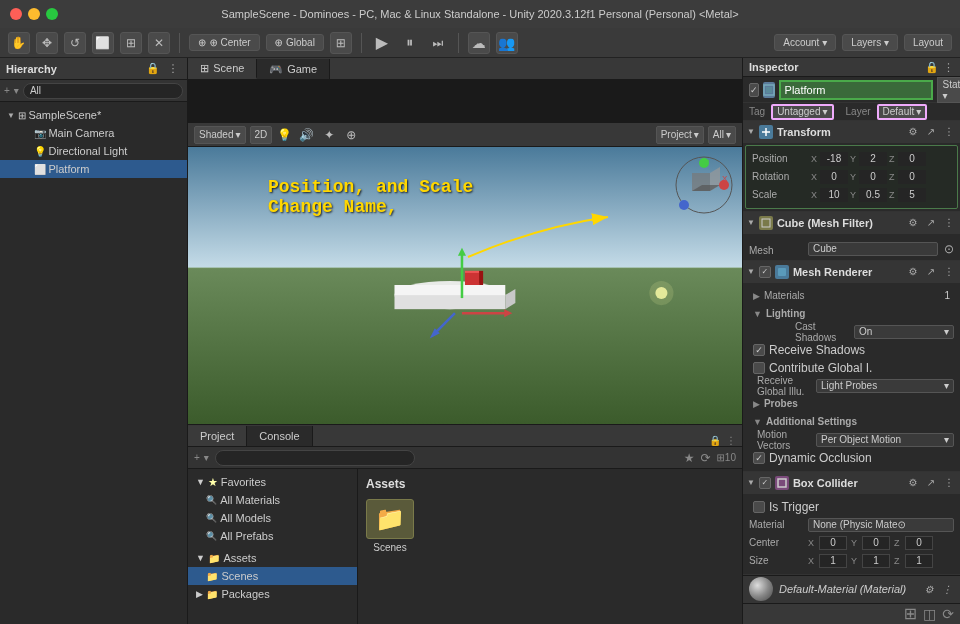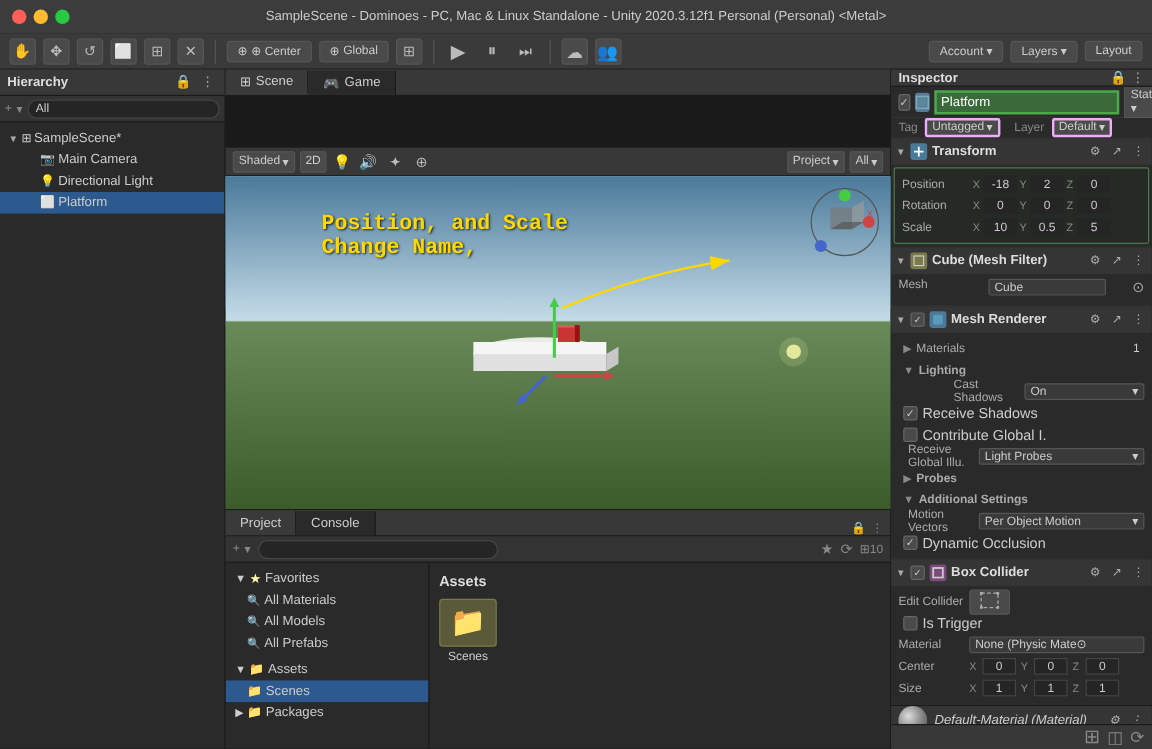--- a/index.html
+++ b/index.html
@@ -548,22 +548,22 @@
       font-size: 10px;
       width: 28px;
       height: 14px;
       padding: 0 2px;
       text-align: center;
     }
 
     .mesh-row {
       height: 18px;
       display: flex;
-      align-items: flex-start;
-      gap: 20px;
+      align-items: flex-end;
+      gap: 4px;
     }
     .mesh-label { font-size: 10px; color: #aaa; width: 55px; }
     .mesh-val {
       background: #3a3a3a;
       border: 1px solid #555;
       color: #ccc;
       font-size: 10px;
       padding: 0 4px;
       height: 14px;
       border-radius: 2px;
@@ -1244,32 +1244,20 @@
         </div>
         <span class="component-title">Box Collider</span>
         <div class="component-btns">
           <span class="comp-btn">⚙</span>
           <span class="comp-btn">↗</span>
           <span class="comp-btn">⋮</span>
         </div>
       </div>
       <div class="component-body">
 
-        <div class="prop-row">
-          <span class="prop-label">Edit Collider</span>
-          <div style="background:#4a4a4a; border:1px solid #555; border-radius:3px; padding:1px 8px; cursor:pointer;">
-            <svg width="16" height="14" viewBox="0 0 16 14">
-                <rect x="1" y="1" width="14" height="12" fill="none" stroke="#aaa" stroke-width="1" stroke-dasharray="3,2"></rect>
-                <circle cx="1" cy="1" r="1.5" fill="#aaa"></circle>
-                <circle cx="15" cy="1" r="1.5" fill="#aaa"></circle>
-                <circle cx="1" cy="13" r="1.5" fill="#aaa"></circle>
-                <circle cx="15" cy="13" r="1.5" fill="#aaa"></circle>
-              </svg>
-          </div>
-        </div>
 
         <div class="check-row">
           <div class="check-box"></div>
           <span class="check-label">Is Trigger</span>
         </div>
 
         <div class="material-row">
           <span class="material-label">Material</span>
           <div class="material-val">
             <span>None (Physic Mate⊙</span>

